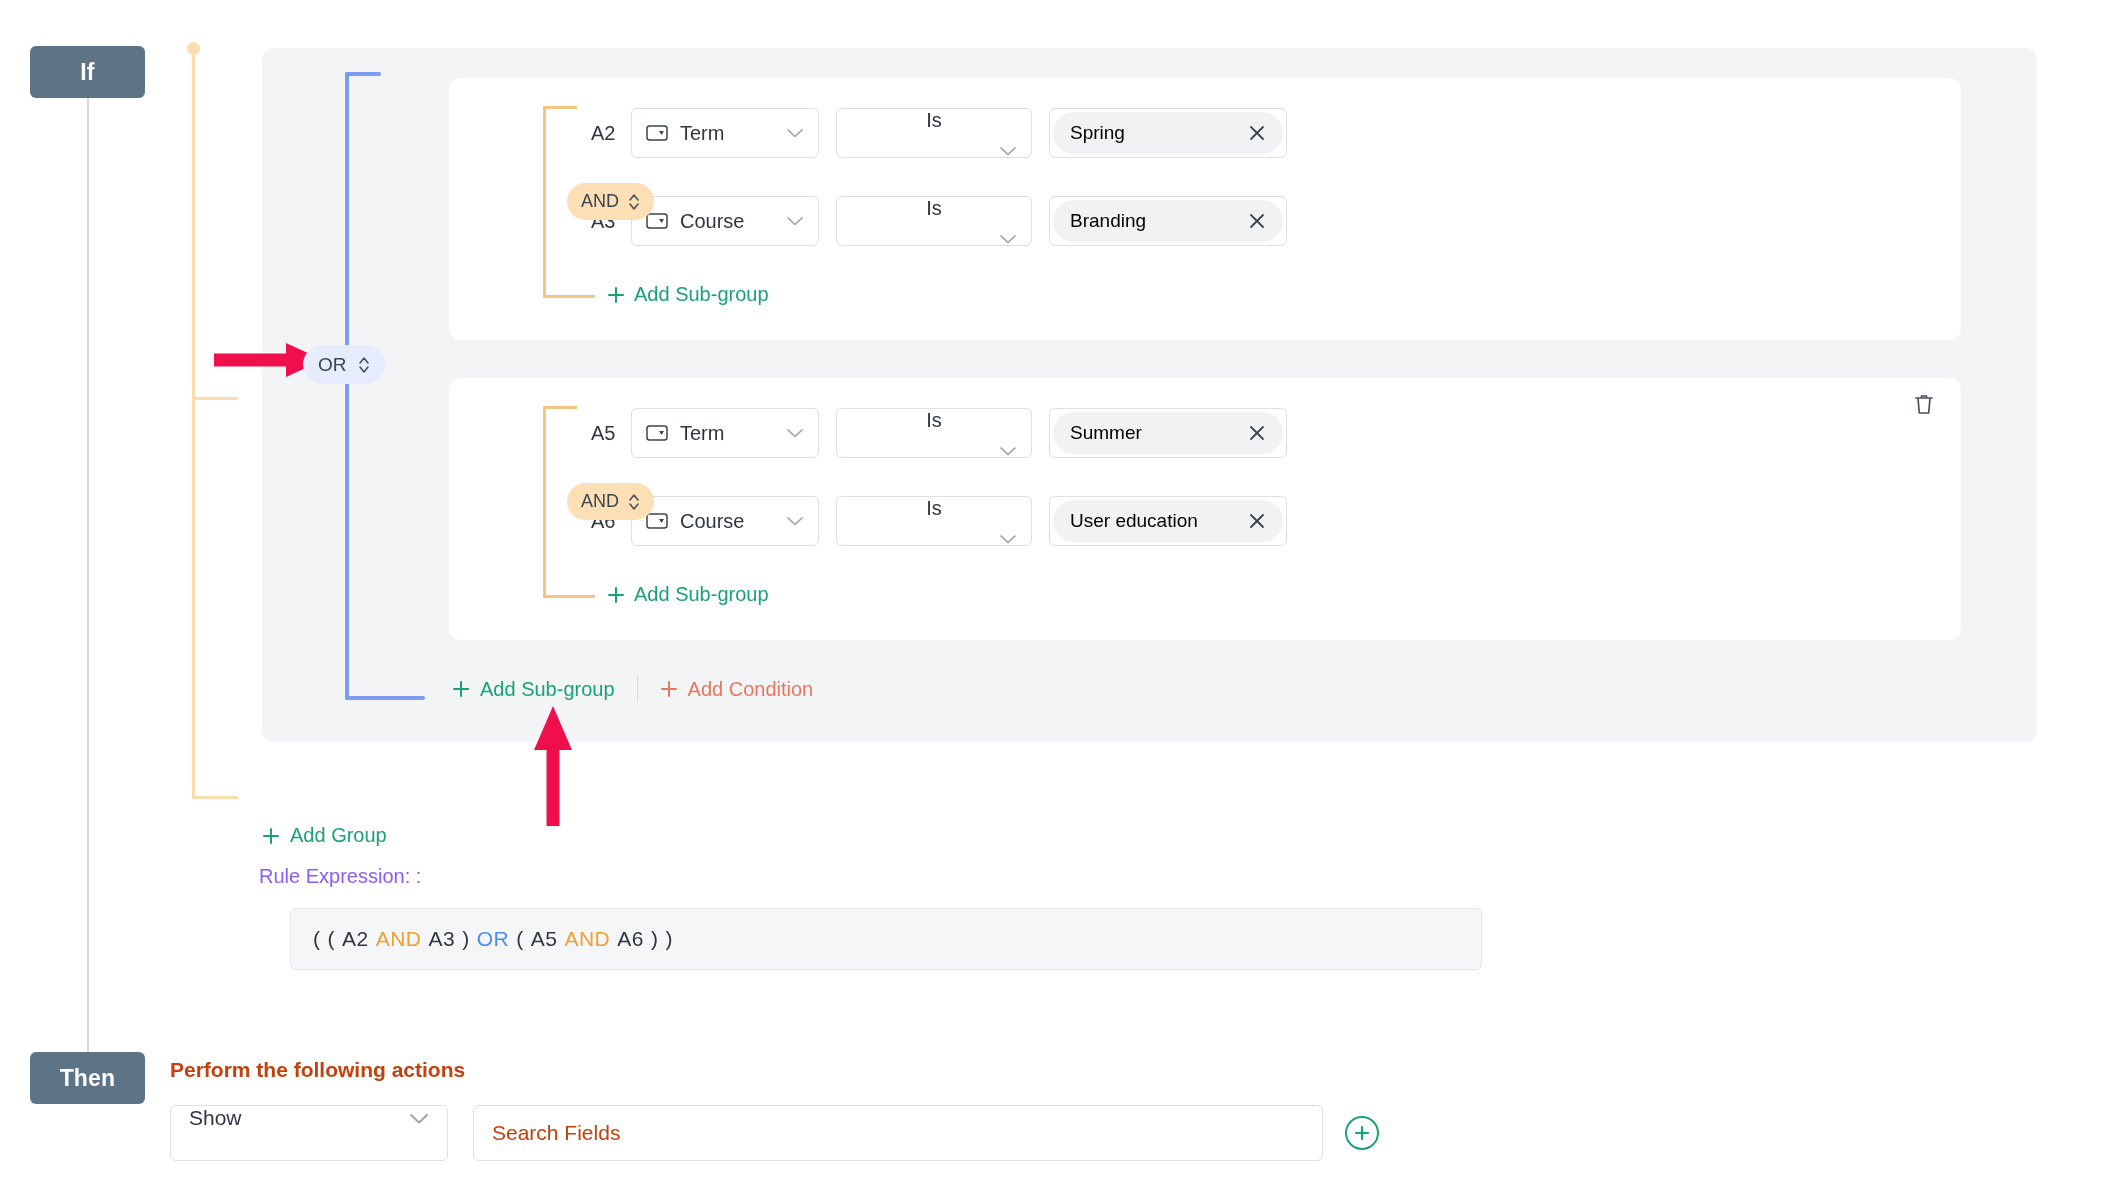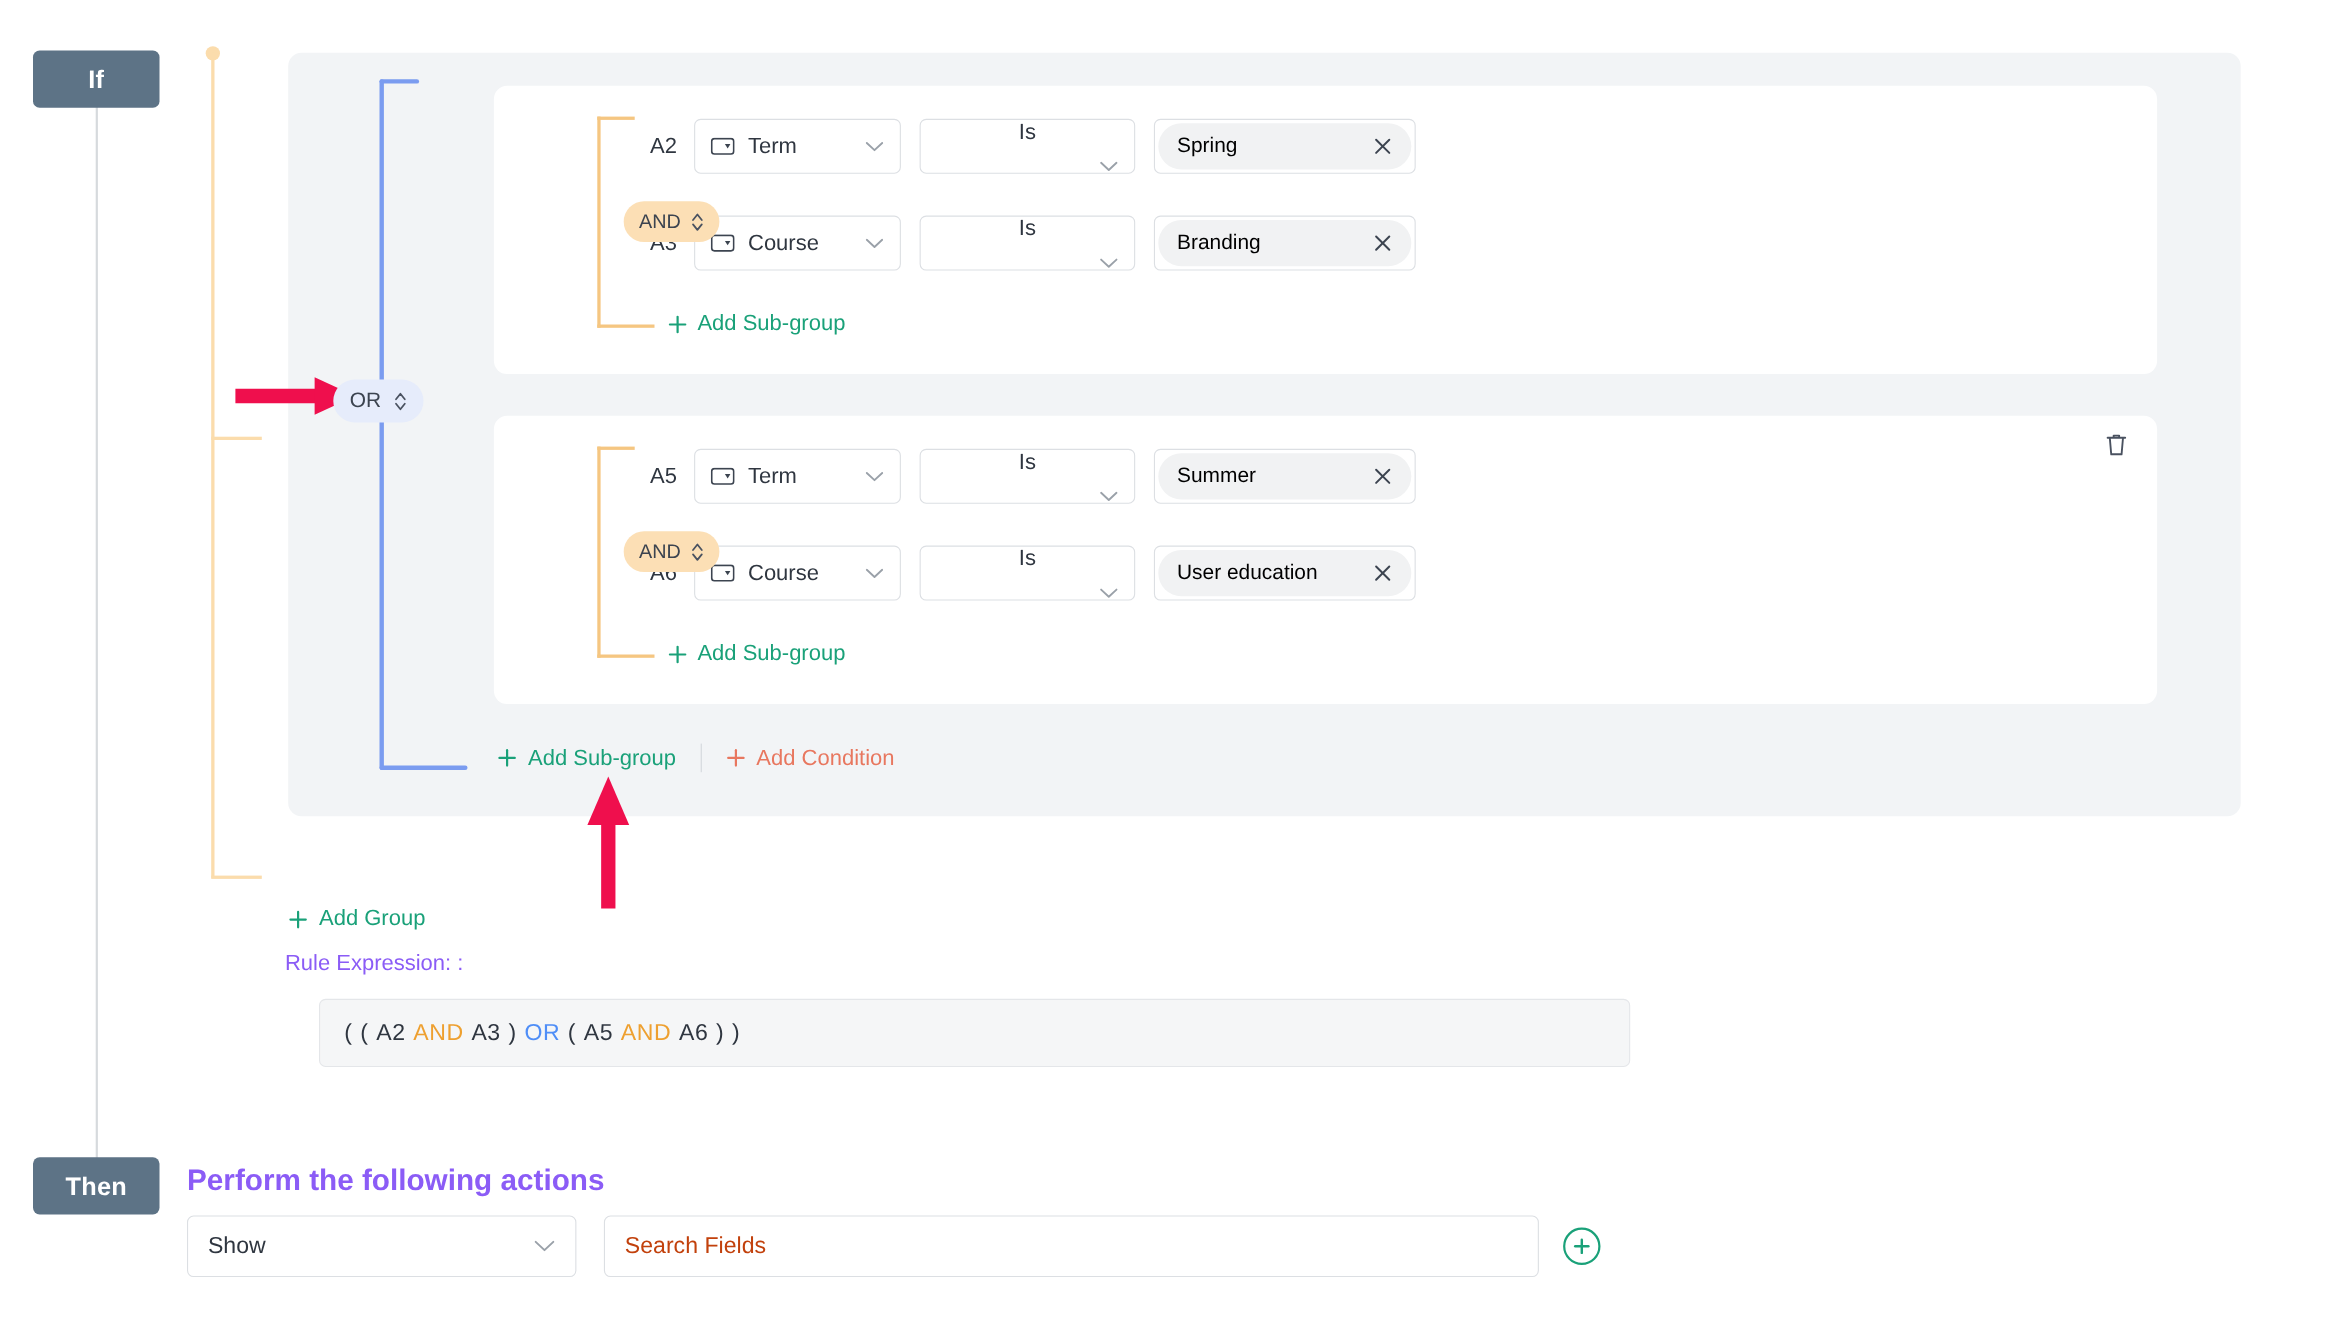--- a/index.html
+++ b/index.html
@@ -313,39 +313,39 @@
   }
   .tok-and { color: #eea030; }
   .tok-or  { color: #4f8ef7; }
   .tok { margin-right: 7px; }
 
   
   .then-heading {
     position: absolute;
     left: 170px;
     top: 1058px;
-    font-size: 27px;
+    font-size: 21px;
     font-weight: 700;
-    color: #8b5cf6;
+    color: #c2410c;
   }
   .action-row {
     position: absolute;
     left: 170px;
     top: 1105px;
     display: flex;
     align-items: center;
   }
   .action-select {
-    width: 354px;
+    width: 278px;
     height: 56px;
     border: 1px solid #dcdfe3;
     border-radius: 6px;
     background: #fff;
     display: flex;
-    align-items: center;
+    align-items: flex-start;
     padding: 0 18px;
     font-size: 21px;
     color: #2f3640;
   }
   .search-fields {
     width: 850px;
     height: 56px;
     margin-left: 25px;
     border: 1px solid #dcdfe3;
     border-radius: 6px;

